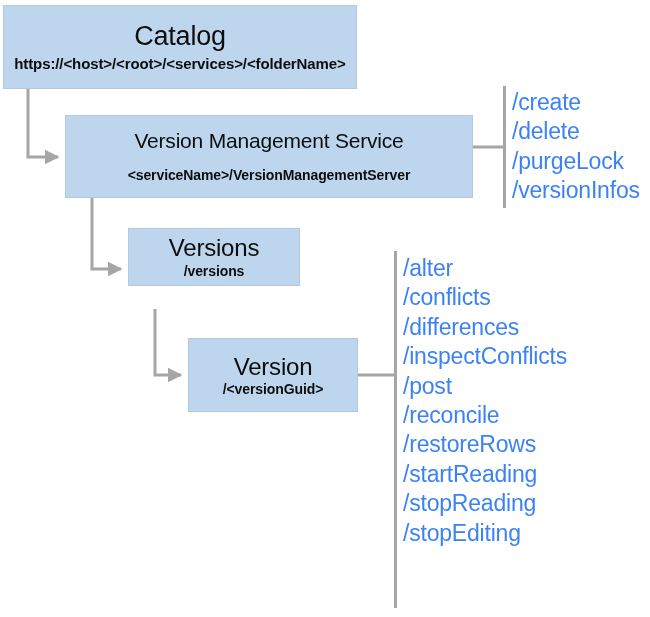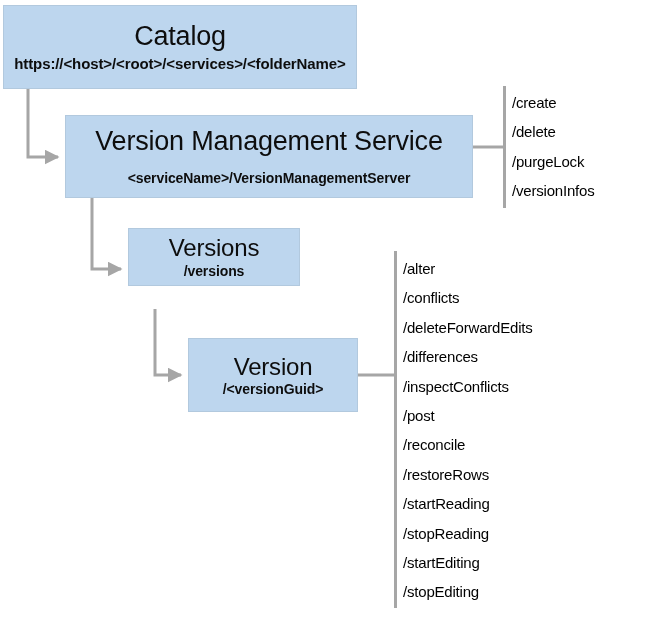--- a/index.html
+++ b/index.html
@@ -53,21 +53,21 @@
     left: 3px;  top: 5px;
     width: 354px; height: 84px;
   }
   #node-catalog .title    { font-size: 27px; margin-bottom: 5px; }
   #node-catalog .subtitle { font-size: 15px; }
 
   #node-vms {
     left: 65px; top: 115px;
     width: 408px; height: 83px;
   }
-  #node-vms .title    { font-size: 27px; margin-bottom: 16px; }
+  #node-vms .title    { font-size: 21px; margin-bottom: 16px; }
   #node-vms .subtitle { font-size: 14px; }
 
   #node-versions {
     left: 128px; top: 228px;
     width: 172px; height: 58px;
   }
   #node-versions .title    { font-size: 24px; margin-bottom: 4px; }
   #node-versions .subtitle { font-size: 14px; }
 
   #node-version {
@@ -97,24 +97,24 @@
     width: 3px;
     background: #a6a6a6;
   }
   .endpoint-group .endpoint-list {
     position: absolute;
     margin: 0;
     padding: 0;
     list-style: none;
   }
   .endpoint-group .endpoint-item {
-    font-size: 15px;
+    font-size: 23px;
     line-height: 29.4px;
     letter-spacing: -0.2px;
-    color: #000000;
+    color: #3b82f6;
   }
 
   #group-vms-endpoints          { left: 503px; top: 86px;  }
   #group-vms-endpoints .bracket { height: 122px; }
   #group-vms-endpoints .endpoint-list { left: 9px; top: 2px; }
 
   #group-version-endpoints          { left: 394px; top: 251px; }
   #group-version-endpoints .bracket { height: 357px; }
   #group-version-endpoints .endpoint-list { left: 9px; top: 3px; }
 </style>
@@ -169,26 +169,24 @@
         <li class="endpoint-item">/purgeLock</li>
         <li class="endpoint-item">/versionInfos</li>
       </ul>
   </div>
 
   <div class="endpoint-group" id="group-version-endpoints">
     <div class="bracket"></div>
     <ul class="endpoint-list">
         <li class="endpoint-item">/alter</li>
         <li class="endpoint-item">/conflicts</li>
-        <li class="endpoint-item">/deleteForwardEdits</li>
         <li class="endpoint-item">/differences</li>
         <li class="endpoint-item">/inspectConflicts</li>
         <li class="endpoint-item">/post</li>
         <li class="endpoint-item">/reconcile</li>
         <li class="endpoint-item">/restoreRows</li>
         <li class="endpoint-item">/startReading</li>
         <li class="endpoint-item">/stopReading</li>
-        <li class="endpoint-item">/startEditing</li>
         <li class="endpoint-item">/stopEditing</li>
       </ul>
   </div>
 
 </div>
 
 </body></html>

